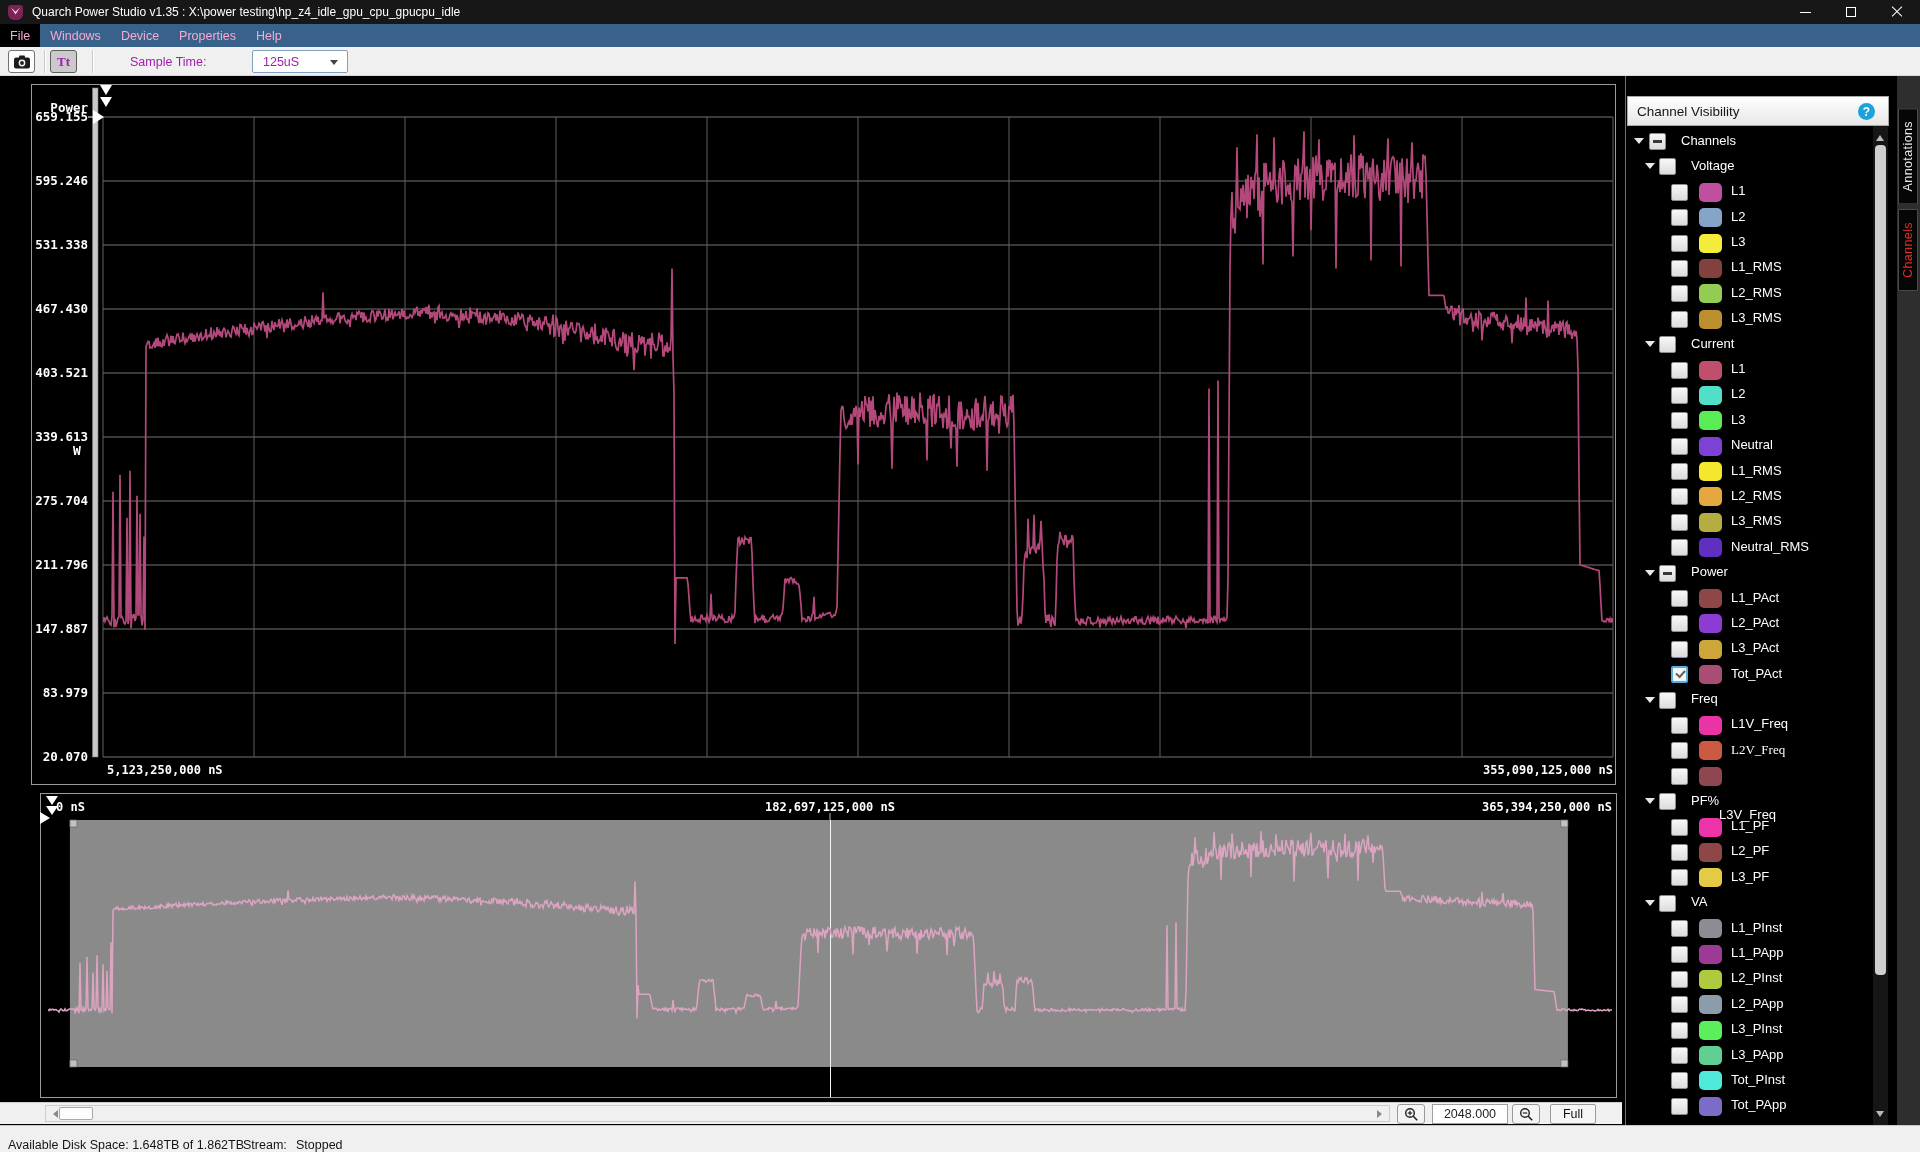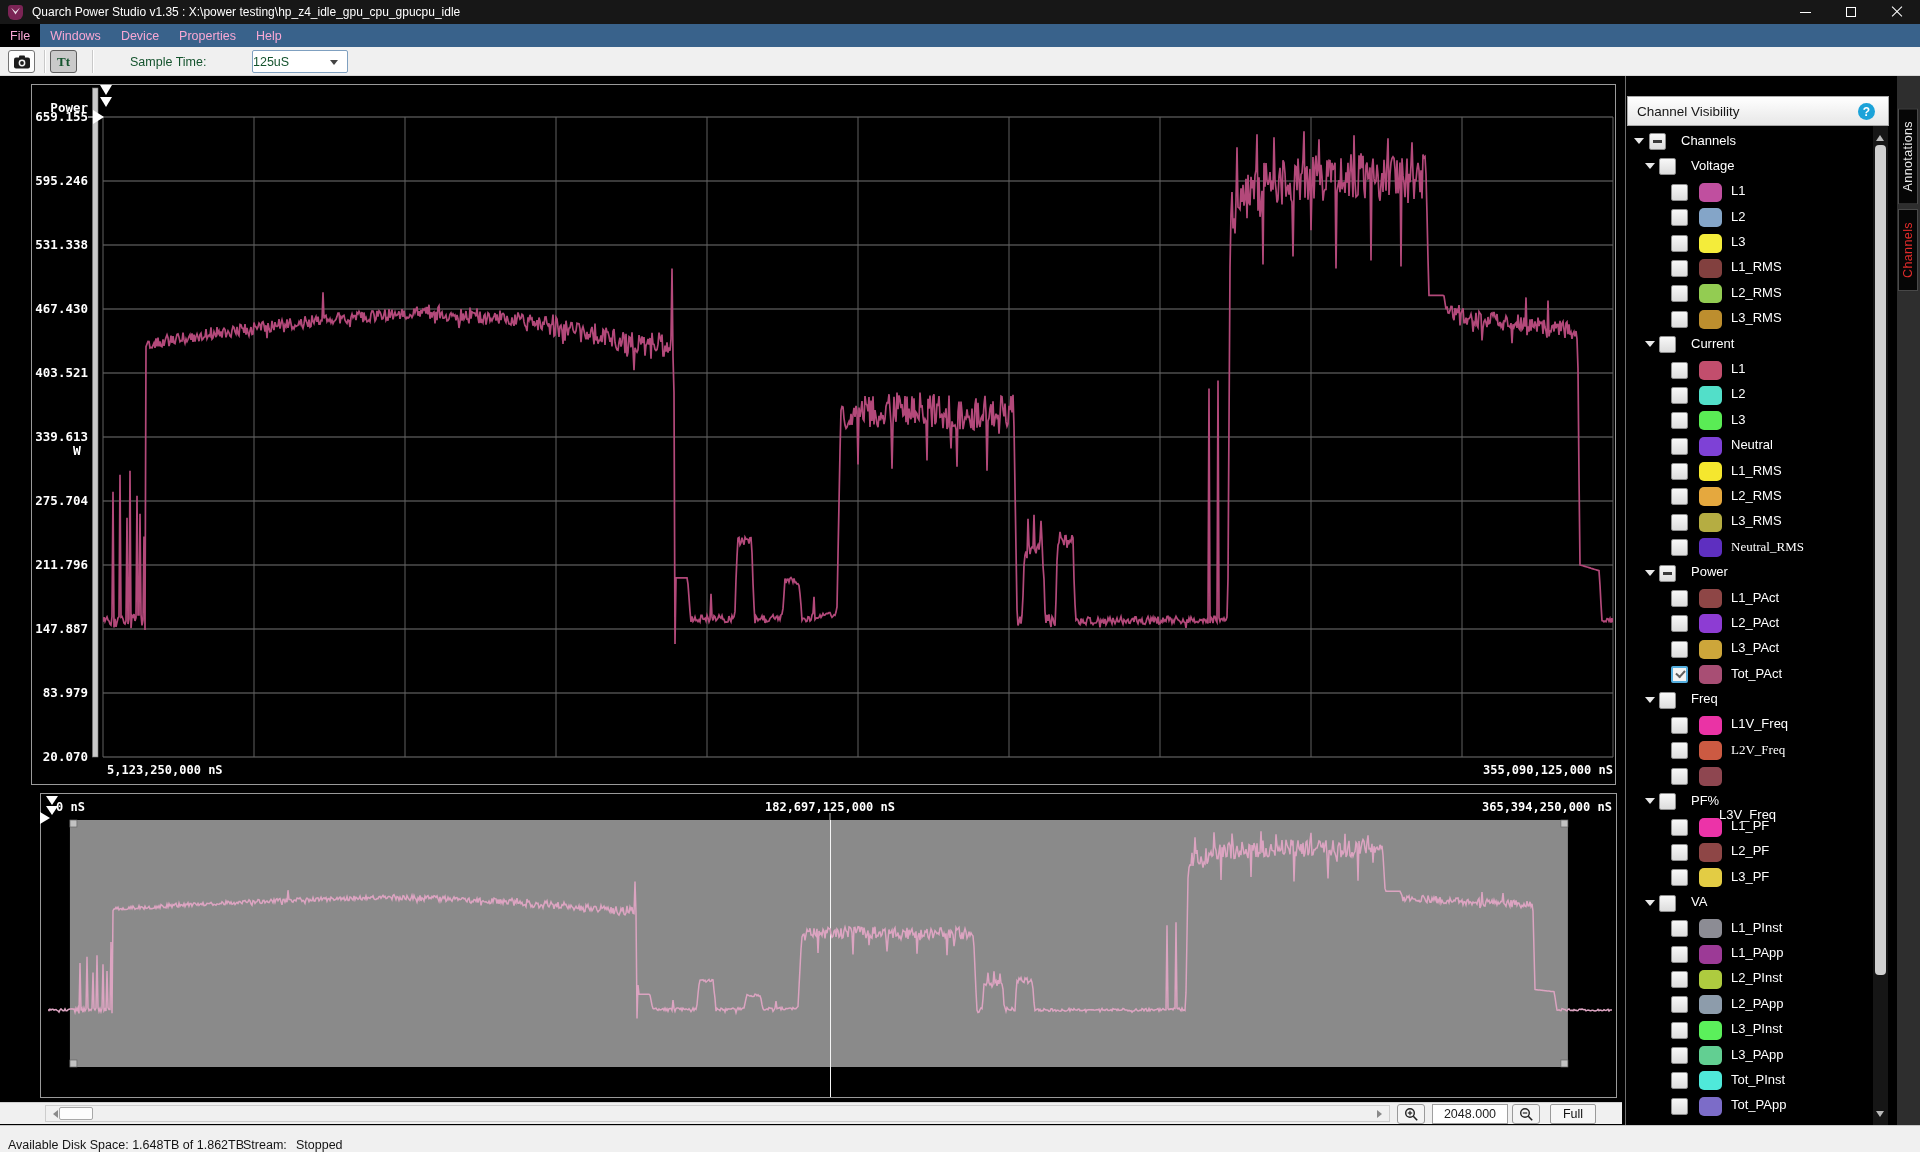--- a/index.html
+++ b/index.html
@@ -19,28 +19,28 @@
   .glyph-close{position:relative;width:12px;height:12px;}
   .glyph-close:before,.glyph-close:after{content:"";position:absolute;left:-1px;top:5px;width:14px;height:1px;background:#fff;}
   .glyph-close:before{transform:rotate(45deg);}  .glyph-close:after{transform:rotate(-45deg);}
   
   .menubar{position:absolute;left:0;top:24px;width:1920px;height:23px;background:#39628b;color:#f9a8d4;
     display:flex;align-items:stretch;font-size:12.5px;}
   .menu-item{padding:0 10px;display:flex;align-items:center;}
   .menu-item.selected{background:#000;}
   
   .toolbar{position:absolute;left:0;top:47px;width:1920px;height:29px;background:#f0f0f0;
-    border-bottom:1px solid #d9d9d9;color:#14532d;}
+    border-bottom:1px solid #d9d9d9;color:#a21caf;}
   .tb-btn{position:absolute;top:3px;width:27px;height:23px;background:#fdfdfd;border:1px solid #747474;
     border-radius:3px;display:flex;align-items:center;justify-content:center;}
   .tb-btn.pressed{background:#cácaca;background:#cacaca;border-color:#5e5e5e;}
   .tb-sep{position:absolute;top:3px;width:1px;height:23px;background:#c9c9c9;box-shadow:1px 0 0 #fff;}
   .tb-label{position:absolute;top:0;height:29px;display:flex;align-items:center;font-size:12.5px;}
   .tb-select{position:absolute;left:252px;top:3px;width:96px;height:23px;background:#fff;
-    border:1px solid #7fa0c0;border-radius:2px;font-size:12.5px;display:flex;align-items:center;padding-left:0;}
+    border:1px solid #7fa0c0;border-radius:2px;font-size:12.5px;display:flex;align-items:center;padding-left:10px;}
   .tb-select .arr{position:absolute;right:9px;top:9px;width:0;height:0;border:4px solid transparent;border-top:5px solid #444;}
   
   .workspace{position:absolute;left:0;top:76px;width:1920px;height:1049px;background:#000;}
   svg{position:absolute;display:block;}
   .scrollrow{position:absolute;left:0;top:1026px;width:1622px;height:22px;background:#f0f0f0;border-top:1px solid #cfcfcf;}
   .hsb-track{position:absolute;left:45px;top:2px;width:1345px;height:17px;background:#f0f0f0;border:1px solid #cdcdcd;}
   .hsb-thumb{position:absolute;left:13px;top:1px;width:34px;height:13px;background:#fdfdfd;border:1px solid #a8a8a8;border-radius:2px;}
   .hsb-arrow{position:absolute;top:4px;width:0;height:0;border:4px solid transparent;}
   .zoombtn{position:absolute;top:1px;width:28px;height:20px;background:#f4f4f4;border:1px solid #9a9a9a;border-radius:3px;
     display:flex;align-items:center;justify-content:center;}
@@ -313,21 +313,21 @@
           <div class="tlabel" style="left: 104px;">L2_RMS</div>
         </div>
         <div class="trow">
           <div class="cb unchecked" style="left: 44px;"></div>
           <div class="swatch" style="left: 72px; background: rgb(181, 173, 66);"></div>
           <div class="tlabel" style="left: 104px;">L3_RMS</div>
         </div>
         <div class="trow">
           <div class="cb unchecked" style="left: 44px;"></div>
           <div class="swatch" style="left: 72px; background: rgb(94, 47, 192);"></div>
-          <div class="tlabel" style="left: 104px; font-family: Liberation Serif, serif;">Neutral_RMS</div>
+          <div class="tlabel" style="left: 104px;">Neutral_RMS</div>
         </div>
         <div class="trow">
           <div class="tri-down" style="left: 18px;"></div>
           <div class="cb partial" style="left: 32px;"></div>
           <div class="tlabel" style="left: 64px;">Power</div>
         </div>
         <div class="trow">
           <div class="cb unchecked" style="left: 44px;"></div>
           <div class="swatch" style="left: 72px; background: rgb(142, 70, 70);"></div>
           <div class="tlabel" style="left: 104px;">L1_PAct</div>

